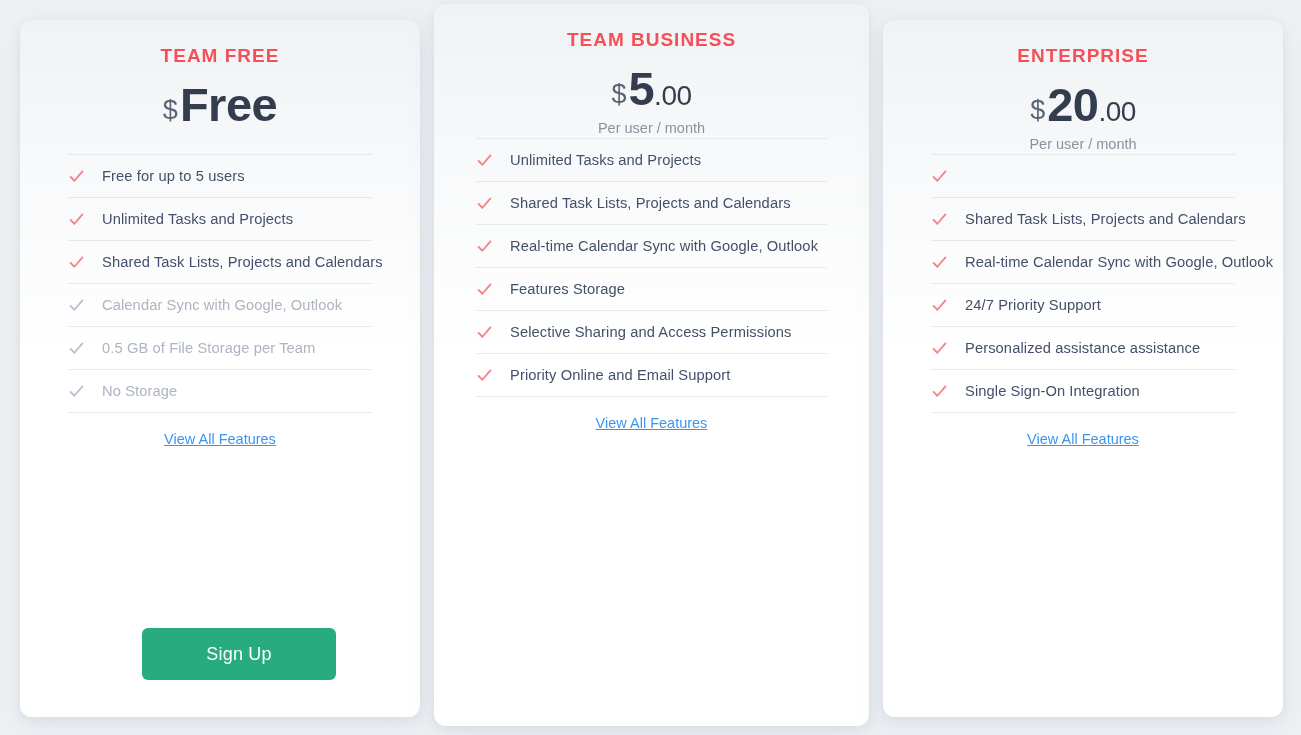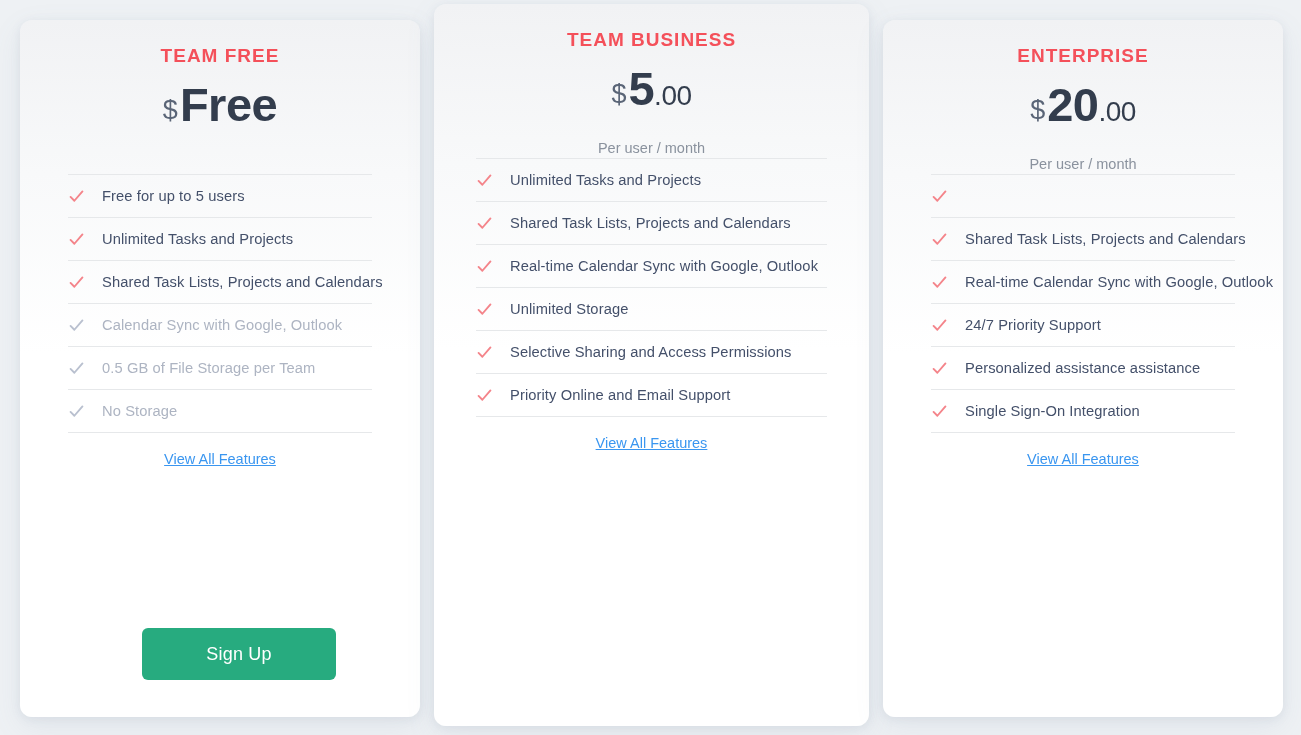--- a/index.html
+++ b/index.html
@@ -70,21 +70,21 @@
     color: #333d4d;
     letter-spacing: -0.5px;
   }
   .price-dec {
     font-size: 28px;
     font-weight: 300;
     color: #333d4d;
     letter-spacing: -0.5px;
   }
   .price-sub {
-    margin-top: 28px;
+    margin-top: 8px;
     font-size: 14.5px;
     color: #8a929e;
     font-weight: 400;
     text-align: center;
     height: 18px;
   }
   .price-sub.empty { visibility: hidden; }
 
   
   .features {
@@ -232,21 +232,21 @@
       <li class="feature">
         <svg class="check" viewBox="0 0 20 20">
             <path d="M3 10.5 L7.5 15 L17 4" fill="none" stroke-width="2.2" stroke-linecap="round" stroke-linejoin="round"></path>
           </svg>
         <span class="feature-text">Real-time Calendar Sync with Google, Outlook</span>
       </li>
       <li class="feature">
         <svg class="check" viewBox="0 0 20 20">
             <path d="M3 10.5 L7.5 15 L17 4" fill="none" stroke-width="2.2" stroke-linecap="round" stroke-linejoin="round"></path>
           </svg>
-        <span class="feature-text">Unlimited Storage</span>
+        <span class="feature-text">Features Storage</span>
       </li>
       <li class="feature">
         <svg class="check" viewBox="0 0 20 20">
             <path d="M3 10.5 L7.5 15 L17 4" fill="none" stroke-width="2.2" stroke-linecap="round" stroke-linejoin="round"></path>
           </svg>
         <span class="feature-text">Selective Sharing and Access Permissions</span>
       </li>
       <li class="feature">
         <svg class="check" viewBox="0 0 20 20">
             <path d="M3 10.5 L7.5 15 L17 4" fill="none" stroke-width="2.2" stroke-linecap="round" stroke-linejoin="round"></path>

